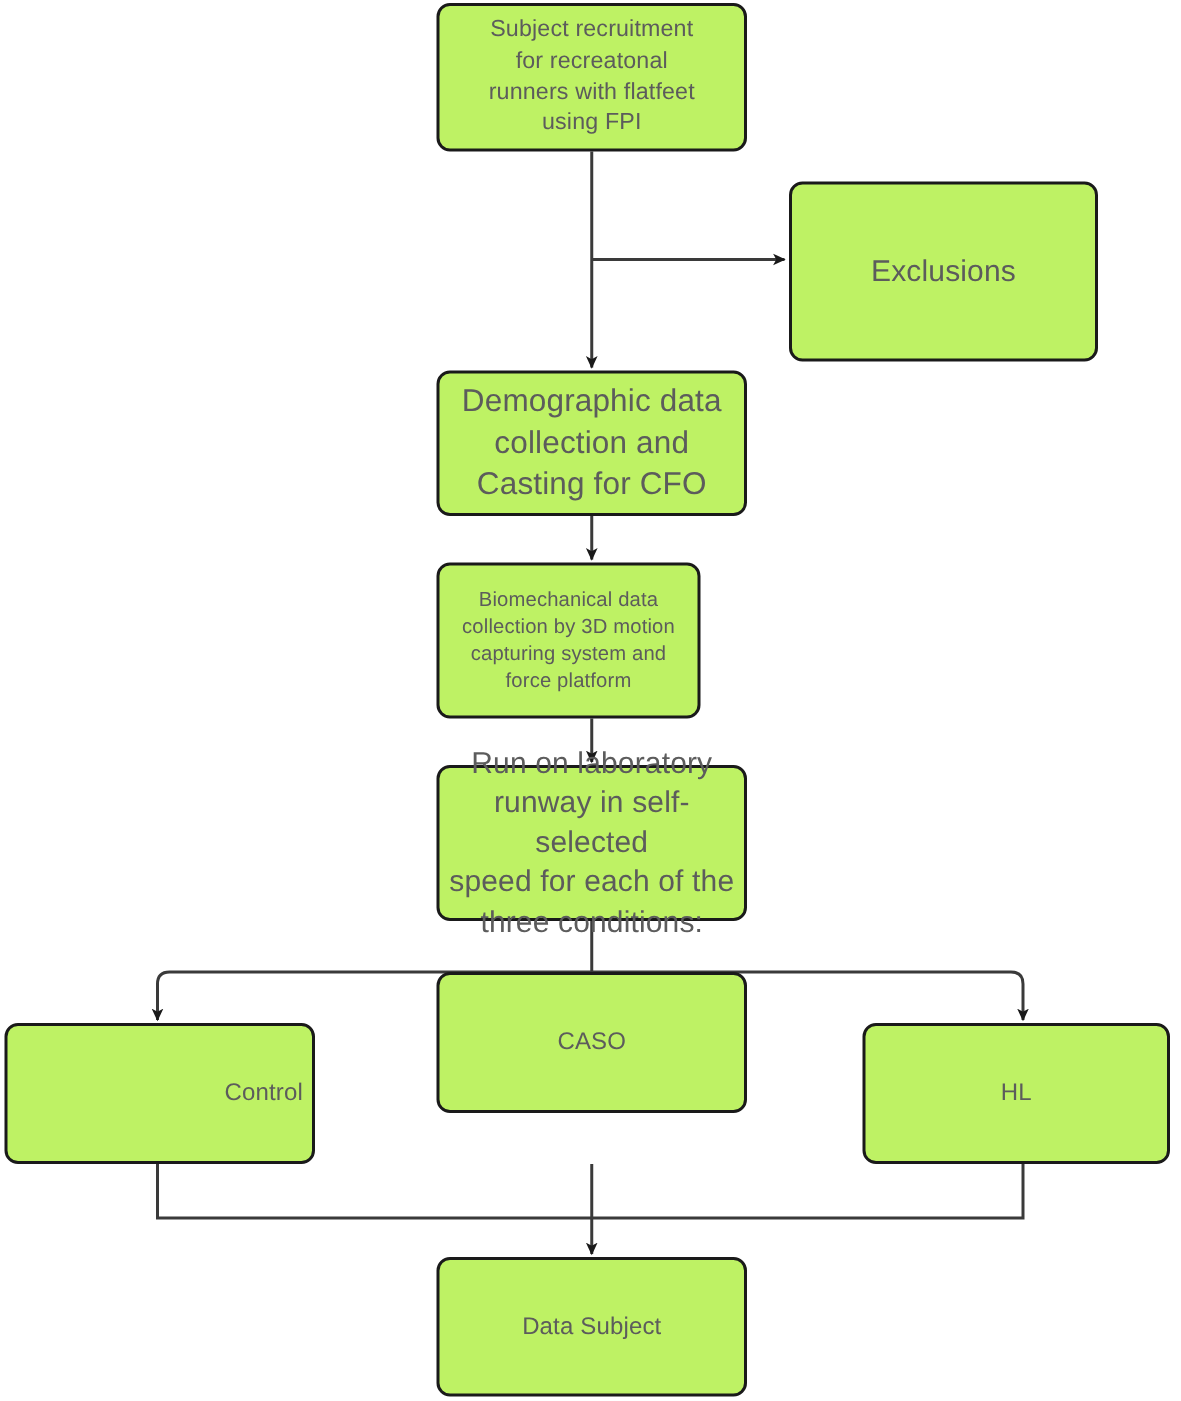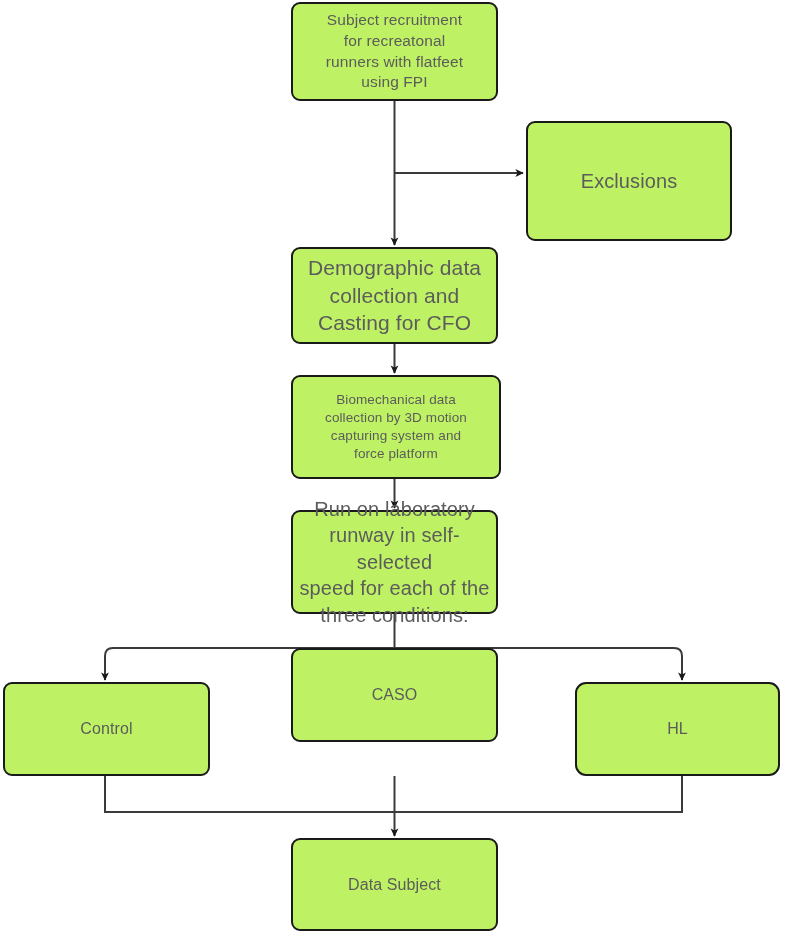--- a/index.html
+++ b/index.html
@@ -45,25 +45,25 @@
     padding: 0 6px;
     box-sizing: border-box;
     white-space: pre-line;
     line-height: 1.33;
     letter-spacing: 0.1px;
   }
   
   .n-recruit   { left:291px; top:2px;   width:207px; height:99px;  font-size:15.5px; }
   .n-exclusion { left:526px; top:121px; width:206px; height:120px;  font-size:20px;  }
   .n-demo      { left:291px; top:247px; width:207px; height:97px;  font-size:21px; }
-  .n-biomech   { left:291px; top:375px; width:210px; height:104px; font-size:13.5px; }
+  .n-biomech   { left:291px; top:375px; width:176px; height:104px; font-size:13.5px; }
   .n-run       { left:291px; top:510px; width:207px; height:104px; font-size:20px;   }
-  .n-control   { left:3px;   top:682px; width:207px; height:94px;  font-size:16px;   }
+  .n-control   { left:3px;   top:682px; width:207px; height:94px;  font-size:16px;text-align:right;   }
   .n-caso      { left:291px; top:648px; width:207px; height:94px;  font-size:16px;   }
-  .n-hl        { left:575px; top:682px; width:205px; height:94px;  font-size:16px;border-radius:11px;   }
+  .n-hl        { left:575px; top:682px; width:205px; height:94px;  font-size:16px;   }
   .n-analysis  { left:291px; top:838px; width:207px; height:93px;  font-size:16px;   }
 </style>
 </head>
 <body>
 
 <div id="canvas">
 
   <svg id="wires" viewBox="0 0 787 934" width="787" height="934" xmlns="http://www.w3.org/2000/svg">
     <defs>
       <marker id="arrowhead" markerWidth="9" markerHeight="9" refX="7.6" refY="4.5" orient="auto" markerUnits="userSpaceOnUse">

